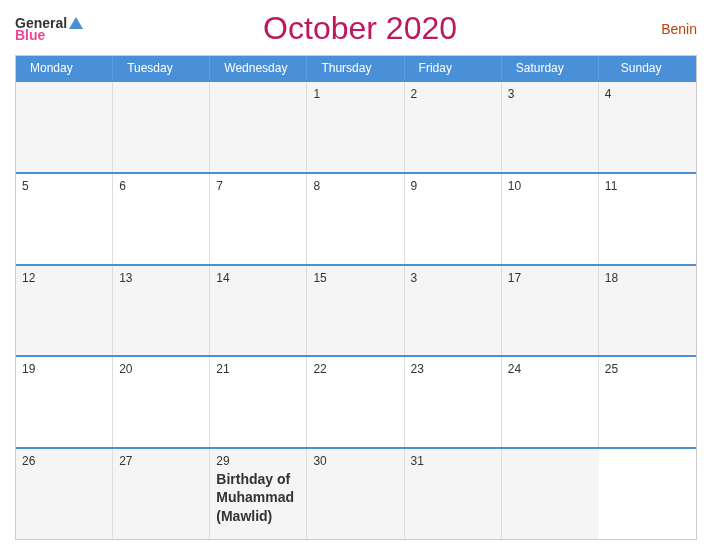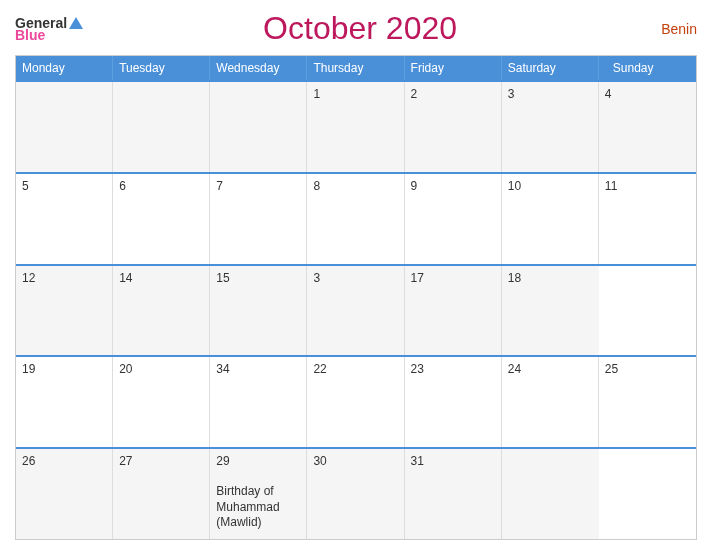--- a/index.html
+++ b/index.html
@@ -71,21 +71,21 @@
       border: 1px solid #ccc;
     }
     .cal-header {
       display: grid;
       grid-template-columns: repeat(7, 1fr);
       background: #4a90d9;
     }
     .cal-header-cell {
       color: #fff;
       font-size: 12px;
-      padding: 5px 6px;
+      padding: 5px 14px;
       font-weight: normal;
       border-right: 1px solid #5a9fe0;
     }
     .cal-header-cell:last-child {
       border-right: none;
       margin-left: 8px;
     }
     .cal-body {
       flex: 1;
       display: flex;
@@ -113,24 +113,25 @@
     }
     .cal-cell.alt-bg {
       background: #f5f5f5;
     }
     .day-num {
       font-size: 12px;
       color: #333;
       font-weight: normal;
     }
     .event-text {
-      font-size: 12px;
+      font-size: 14px;
       color: #333;
-      margin-top: 16px;
+      margin-top: 2px;
       line-height: 1.3;
+      font-weight: bold;
     }
   </style>
 </head>
 <body>
 
 <div class="page">
   <div class="header">
     <div class="logo">
       <div class="logo-general">
         <span>General</span>
@@ -191,20 +192,23 @@
           </div>
           <div class="cal-cell">
             <span class="day-num">11</span>
           </div>
         </div>
         <div class="cal-row">
           <div class="cal-cell alt-bg">
             <span class="day-num">12</span>
           </div>
           <div class="cal-cell alt-bg">
+            <span class="day-num">13</span>
+          </div>
+          <div class="cal-cell alt-bg">
             <span class="day-num">14</span>
           </div>
           <div class="cal-cell alt-bg">
             <span class="day-num">15</span>
           </div>
           <div class="cal-cell alt-bg">
             <span class="day-num">3</span>
           </div>
           <div class="cal-cell alt-bg">
             <span class="day-num">17</span>
@@ -214,21 +218,21 @@
           </div>
         </div>
         <div class="cal-row">
           <div class="cal-cell">
             <span class="day-num">19</span>
           </div>
           <div class="cal-cell">
             <span class="day-num">20</span>
           </div>
           <div class="cal-cell">
-            <span class="day-num">34</span>
+            <span class="day-num">21</span>
           </div>
           <div class="cal-cell">
             <span class="day-num">22</span>
           </div>
           <div class="cal-cell">
             <span class="day-num">23</span>
           </div>
           <div class="cal-cell">
             <span class="day-num">24</span>
           </div>

